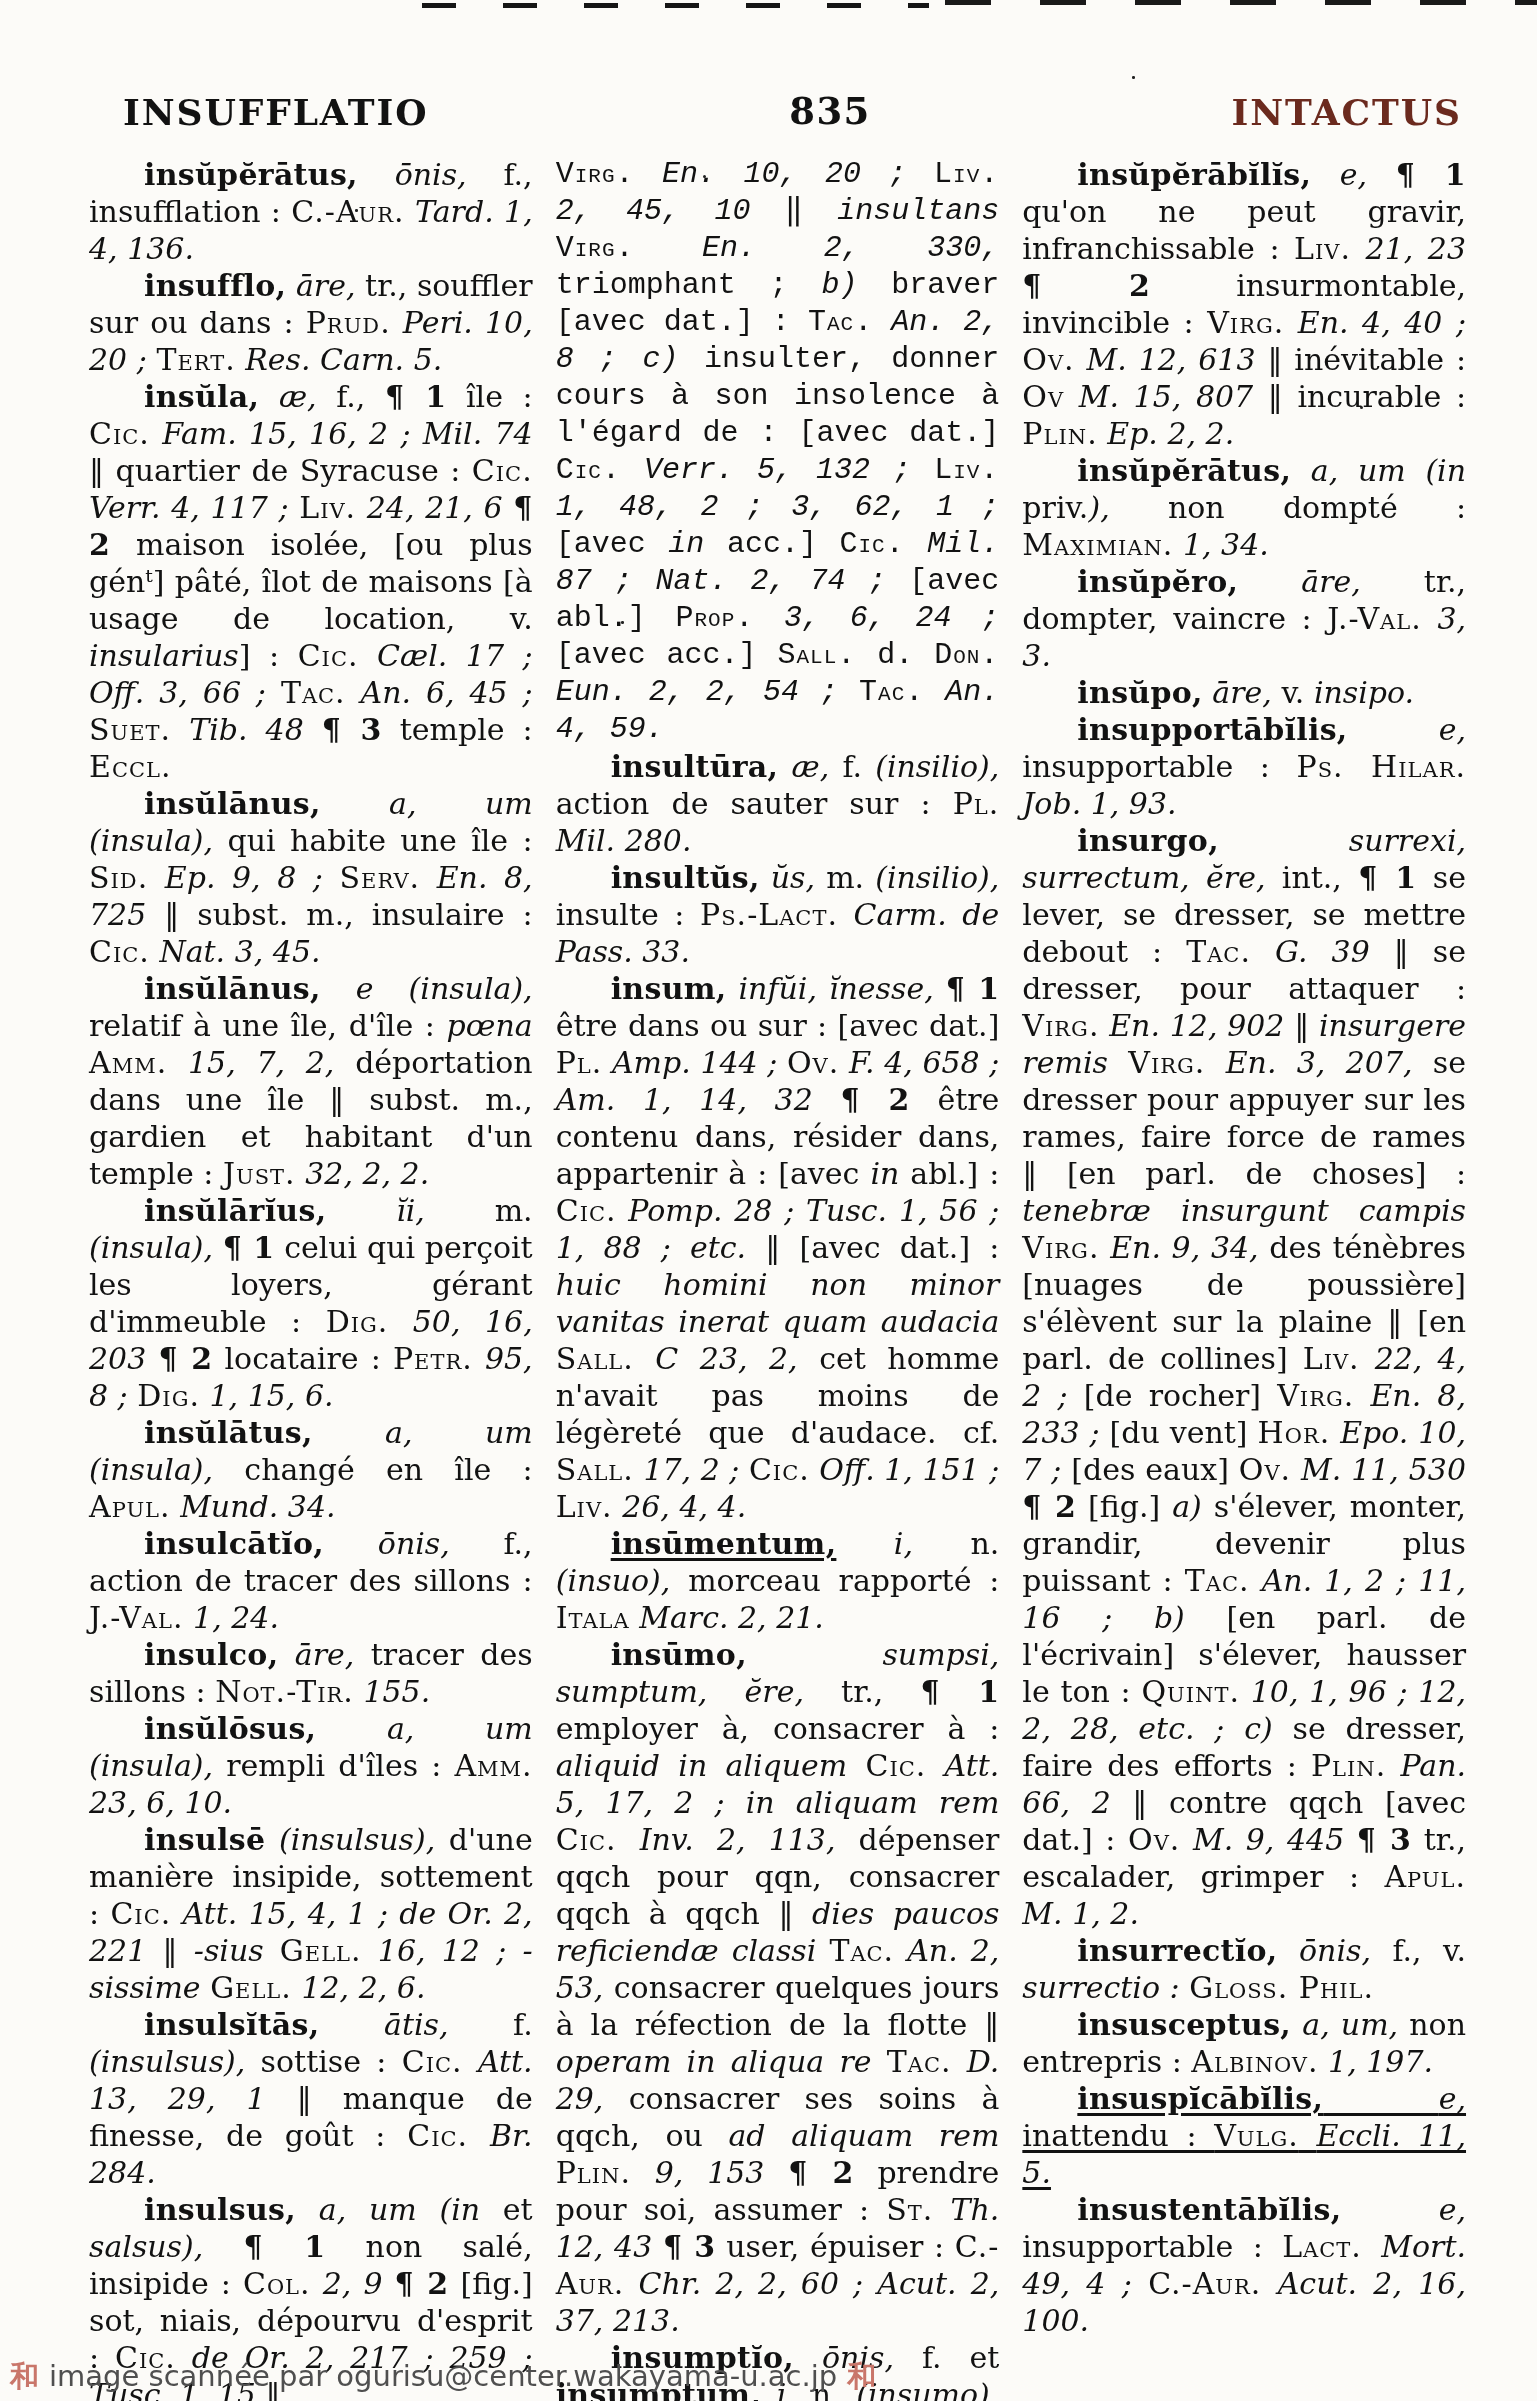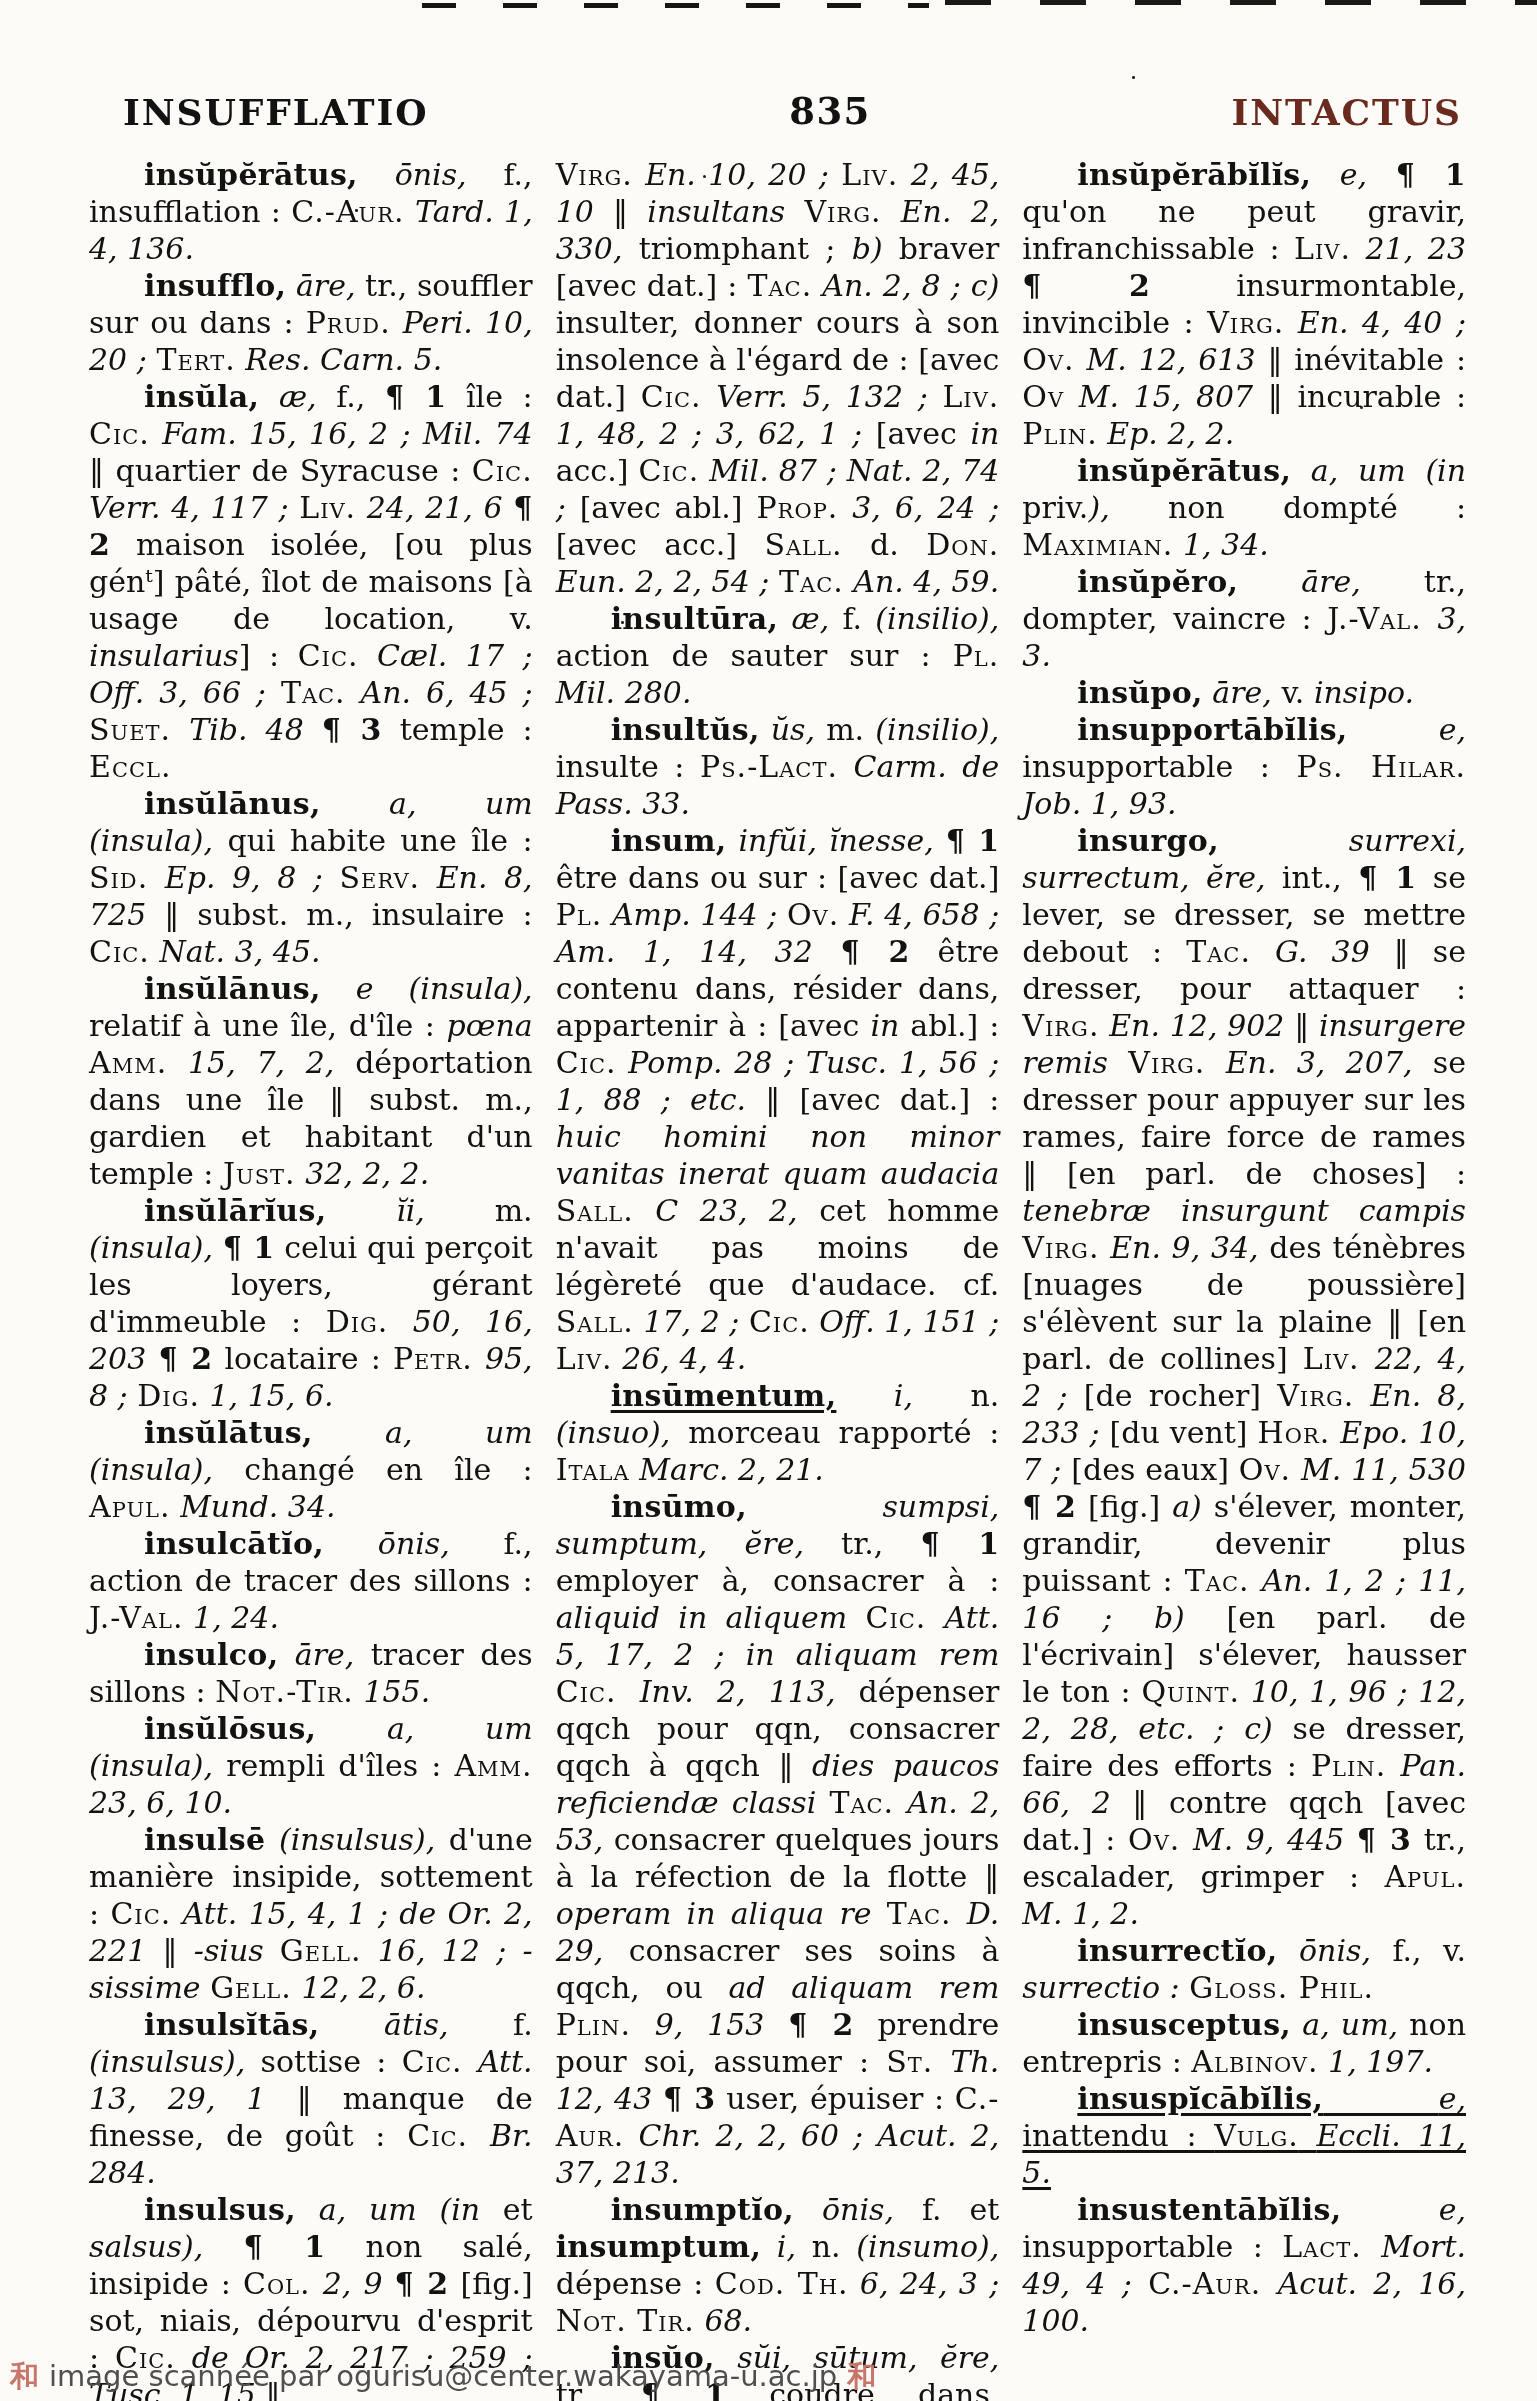--- a/index.html
+++ b/index.html
@@ -12,21 +12,21 @@
   .speck{position:absolute;background:#222;border-radius:50%;}
   
   .header{position:absolute;top:89px;left:95px;right:75px;display:flex;align-items:flex-end;margin-left:28px;}
   .guide{font-weight:bold;font-size:36px;letter-spacing:1.9px;white-space:nowrap;}
   .page-num{flex:1;text-align:center;font-weight:bold;font-size:37px;letter-spacing:1.3px;}
   .gw-right{color:var(--right_guideword_ink,#6b2a1e);}
   
   .columns{position:absolute;top:156px;left:89px;right:71px;display:flex;gap:23px;}
   .column{flex:1 1 0;font-size:30px;line-height:37px;text-align:justify;}
   .column p{margin:0;text-indent:55px;}
-  .column p.cont{text-indent:0;}
+  .column p.cont{text-indent:0;font-family:Liberation Mono, monospace;}
   .column b{letter-spacing:0.3px;}
   .sc{font-variant:small-caps;letter-spacing:1px;}
   .hand-underline{text-decoration:underline;text-decoration-thickness:3.2px;text-underline-offset:4.4px;}
   
   .footer{position:absolute;left:10px;bottom:3.8px;display:flex;align-items:baseline;gap:10px;
           font-family:"DejaVu Sans","Liberation Sans",sans-serif;font-size:29px;color:var(--footer_gray,#4f4f4f);}
   .stamp{color:var(--stamp_red,#c9766a);font-weight:bold;}
 </style>
 </head>
 <body>

